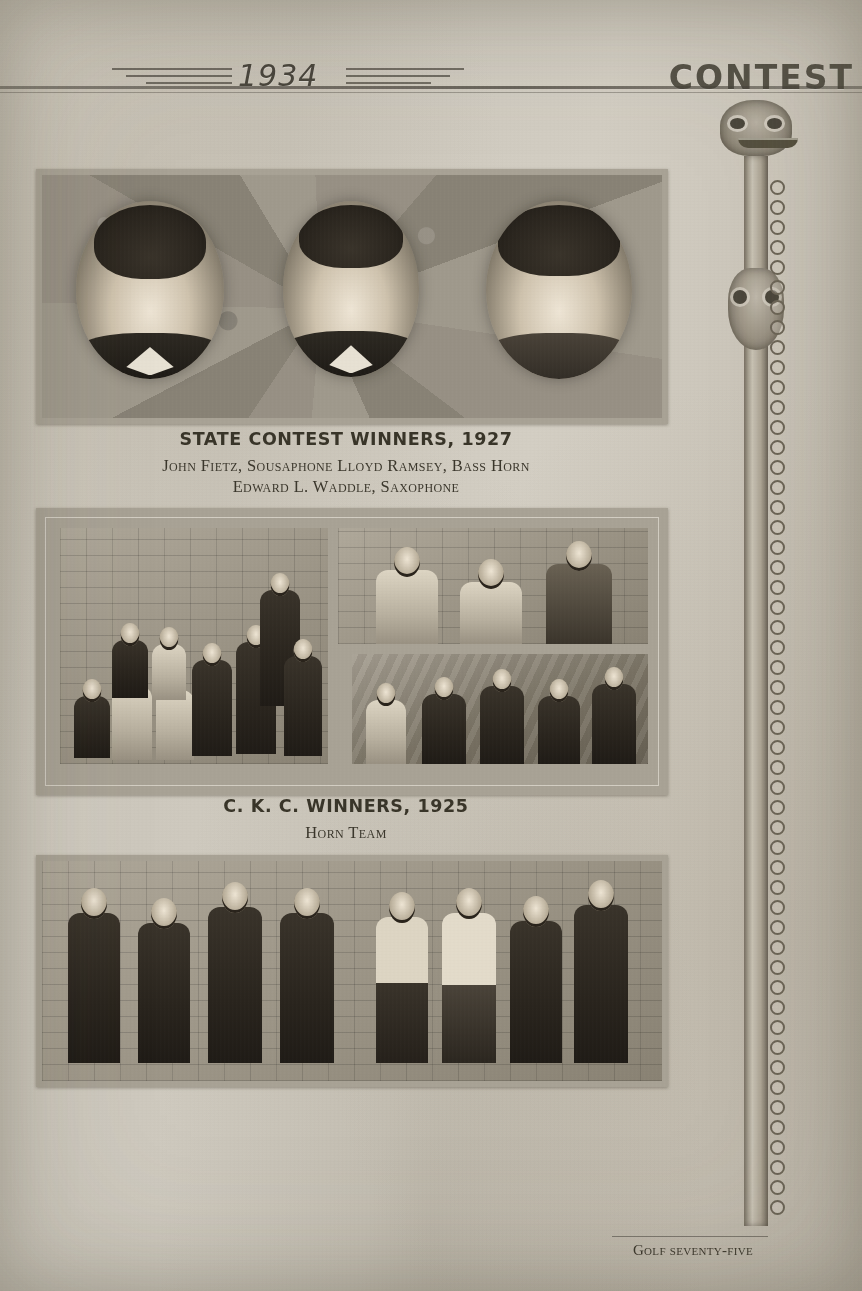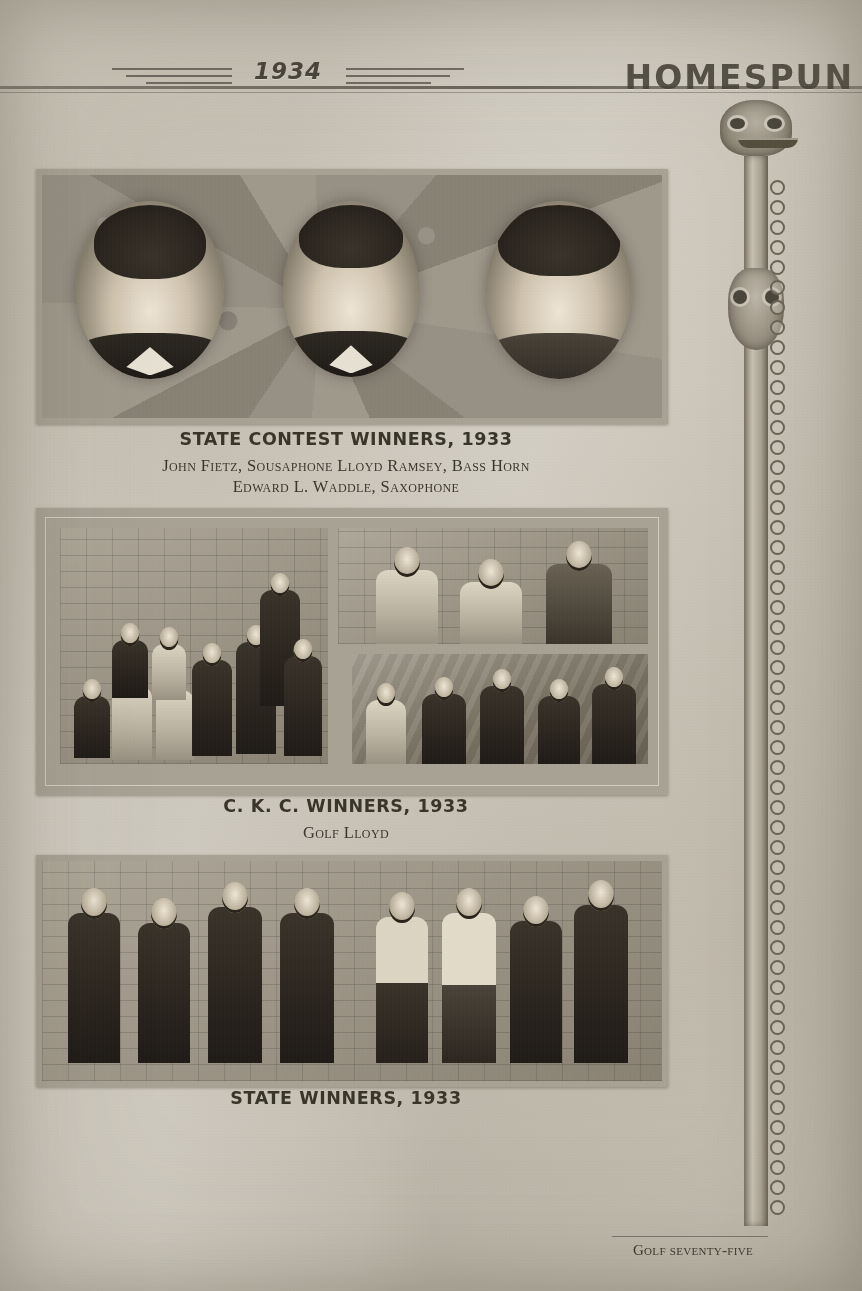--- a/index.html
+++ b/index.html
@@ -61,27 +61,26 @@
     left: 104px;
     top: 62px;
     width: 360px;
     height: 38px;
   }
   .year-text {
     position: absolute;
     left: 134px;
     top: -4px;
     font-family: "DejaVu Sans", sans-serif;
-    font-weight: bold;
+    font-weight: normal;
     font-style: italic;
-    font-size: 23px;
+    font-size: 30px;
     letter-spacing: 1px;
     color: #4a463d;
     text-shadow: 0 1px 0 rgba(255,255,255,.35);
-    margin-left: 16px;
   }
   .rule-left, .rule-right {
     position: absolute;
     top: 6px;
     height: 22px;
   }
   .rule-left { left: 8px; width: 120px; }
   .rule-right { left: 242px; width: 118px; }
   .rule-left i, .rule-right i {
     display: block;
@@ -384,21 +383,21 @@
         <i></i>
         <i></i>
       </div>
     <div class="year-text">1934</div>
     <div class="rule-right">
         <i></i>
         <i></i>
         <i></i>
       </div>
   </div>
-  <div class="homespun">HOMESPUN</div>
+  <div class="homespun">CONTEST</div>
   <div class="header-rule"></div>
   <div class="header-rule second"></div>
 
   <div class="ornament-col">
     <div class="totem-head">
       <div class="totem-mouth"></div>
     </div>
     <div class="pole"></div>
     <div class="totem-mid"></div>
     <div class="beads" id="beads">
@@ -476,21 +475,21 @@
       </div>
 
       <div class="oval" style="left:444px; top:26px; width:146px; height:178px;">
         <div class="face"></div>
         <div class="hair" style="left:8%; width:84%; height:40%;"></div>
         <div class="suit" style="background:linear-gradient(180deg,#4a4339,#2c2822);"></div>
       </div>
     </div>
   </div>
 
-  <div class="caption-title" id="cap1-title">STATE CONTEST WINNERS, 1933</div>
+  <div class="caption-title" id="cap1-title">STATE CONTEST WINNERS, 1927</div>
   <div class="caption-line sc" id="cap1-l2">Edward L. Waddle,   Saxophone</div>
   <div class="caption-line sc" id="cap1-l1">John Fietz, Sousaphone     Lloyd Ramsey, Bass Horn</div>
 
   <div class="plate" id="plate-ckc">
     <div class="plate-inner">
 
       <div class="sub" style="left:18px; top:14px; width:268px; height:236px;">
         <div class="wall"></div>
         <div class="person" style="left:14px; bottom:6px; width:36px; height:62px;">
             <span class="head"></span>
@@ -548,24 +547,24 @@
         <div class="person" style="left:186px; bottom:0; width:42px; height:68px;">
             <span class="head"></span>
           </div>
         <div class="person" style="left:240px; bottom:0; width:44px; height:80px;">
             <span class="head"></span>
           </div>
       </div>
     </div>
   </div>
 
-  <div class="caption-title" id="cap2-title">C. K. C. WINNERS, 1933</div>
+  <div class="caption-title" id="cap2-title">C. K. C. WINNERS, 1925</div>
   <div class="caption-line" id="cap2-l1">
     <div class="cap-cols">
-      <span class="sc">Golf Lloyd</span>
+      <span class="sc">Horn Team</span>
     </div>
   </div>
 
   <div class="plate" id="plate-quartet">
     <div class="plate-inner">
       <div class="wall"></div>
       <div class="person" style="left:26px; bottom:18px; width:52px; height:150px;">
           <span class="head" style="width:26px;height:31px;top:-25px;"></span>
         </div>
       <div class="person" style="left:96px; bottom:18px; width:52px; height:140px;">
@@ -585,20 +584,19 @@
         </div>
       <div class="person" style="left:468px; bottom:18px; width:52px; height:142px;">
           <span class="head" style="width:26px;height:31px;top:-25px;"></span>
         </div>
       <div class="person" style="left:532px; bottom:18px; width:54px; height:158px;">
           <span class="head" style="width:26px;height:31px;top:-25px;"></span>
         </div>
     </div>
   </div>
 
-  <div class="caption-title" id="cap3-title">STATE WINNERS, 1933</div>
 
   <div class="footer-rule"></div>
   <div class="page-number">Golf seventy-five</div>
 
   <div class="grain"></div>
   <div class="edge-shadow"></div>
 </div>
 
 </body></html>

